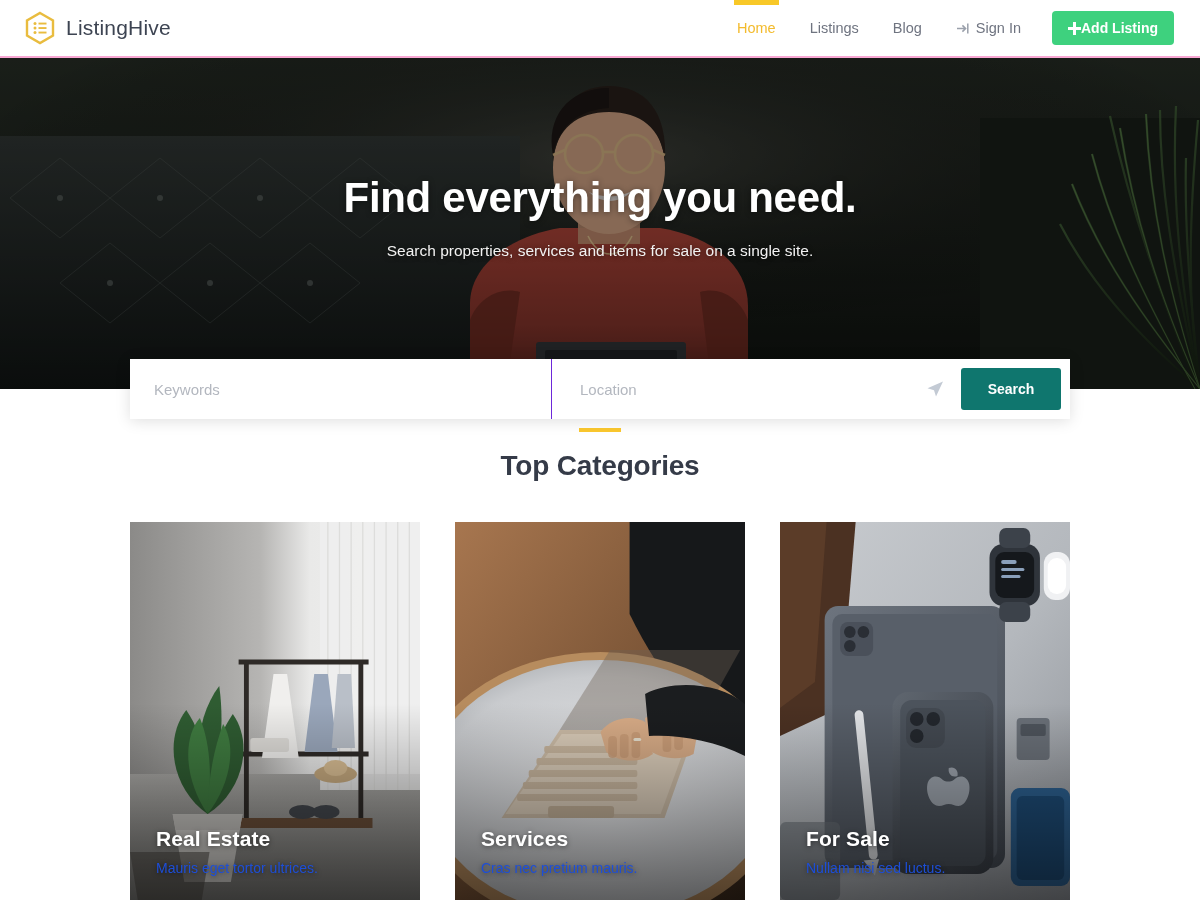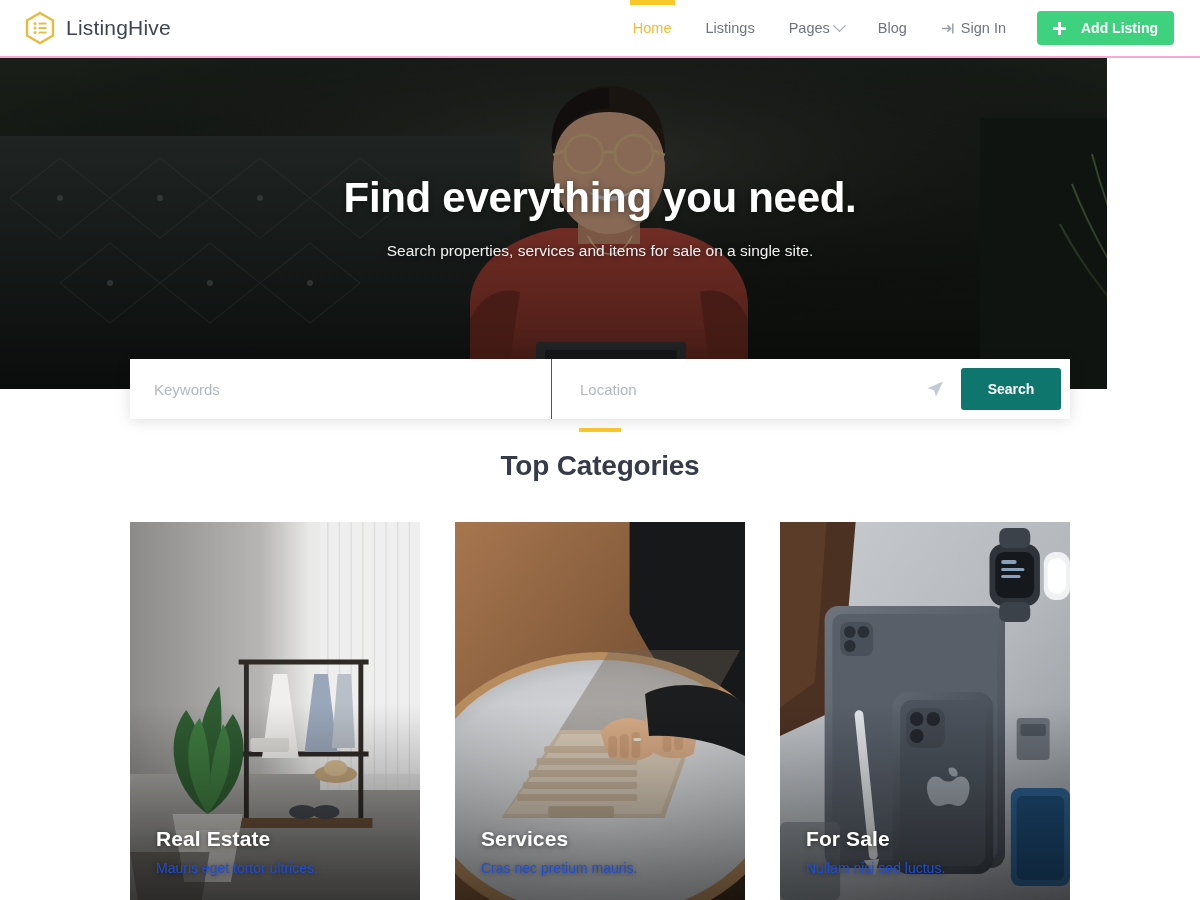--- a/index.html
+++ b/index.html
@@ -53,21 +53,21 @@
   .chev {
     width: 9px; height: 9px;
     border-right: 1.6px solid #9aa0ab;
     border-bottom: 1.6px solid #9aa0ab;
     transform: rotate(45deg) translate(-2px,-2px);
     display: inline-block;
   }
   .signin-icon { width: 15px; height: 13px; display:block; }
 
   #add-listing {
-    display: flex; align-items: center; gap: 15px;
+    display: flex; align-items: center; gap: 0;
     background: #3ed17e;
     color: #fff;
     border: none; border-radius: 4px;
     height: 34px;
     padding: 0 16px;
     font-size: 14px; font-weight: bold;
     font-family: "Liberation Sans", sans-serif;
     margin-left: 14px;
     cursor: pointer;
     white-space: nowrap;
@@ -77,21 +77,21 @@
   }
   #add-listing .plus::before, #add-listing .plus::after {
     content:""; position:absolute; background:#fff;
   }
   #add-listing .plus::before { left:5px; top:0; width:3px; height:13px; }
   #add-listing .plus::after  { top:5px; left:0; height:3px; width:13px; }
 
   
   #hero {
     position: absolute; top: 58px; left: 0;
-    width: 1107px; height: 331px;
+    width: 1200px; height: 331px;
     overflow: hidden;
     background: #0f172a;
   }
   #hero-photo { position:absolute; inset:0; width:1200px; height:331px; display:block; }
   #hero-overlay {
     position:absolute; inset:0;
     background: rgba(8,10,8,0.34);
   }
   #hero-content {
     position: absolute; top: 0; left:0; width:1200px; height:331px;
@@ -212,24 +212,20 @@
   <nav id="nav">
 
     <a class="nav-item active" href="#">
       <span>Home</span>
     </a>
 
     <a class="nav-item" href="#">
       <span>Listings</span>
     </a>
 
-    <a class="nav-item" href="#">
-      <span>Pages</span>
-      <span class="chev"></span>
-    </a>
 
     <a class="nav-item" href="#">
       <span>Blog</span>
     </a>
 
     <a class="nav-item" href="#">
       <span class="signin-icon">
         <svg viewBox="0 0 15 13" width="15" height="13">
           <path d="M1 6.5 H9 M6.4 3.4 L9.6 6.5 L6.4 9.6" fill="none" stroke="#9aa0ab" stroke-width="1.5"></path>
           <path d="M11.8 1.6 V11.4" fill="none" stroke="#9aa0ab" stroke-width="1.5"></path>

